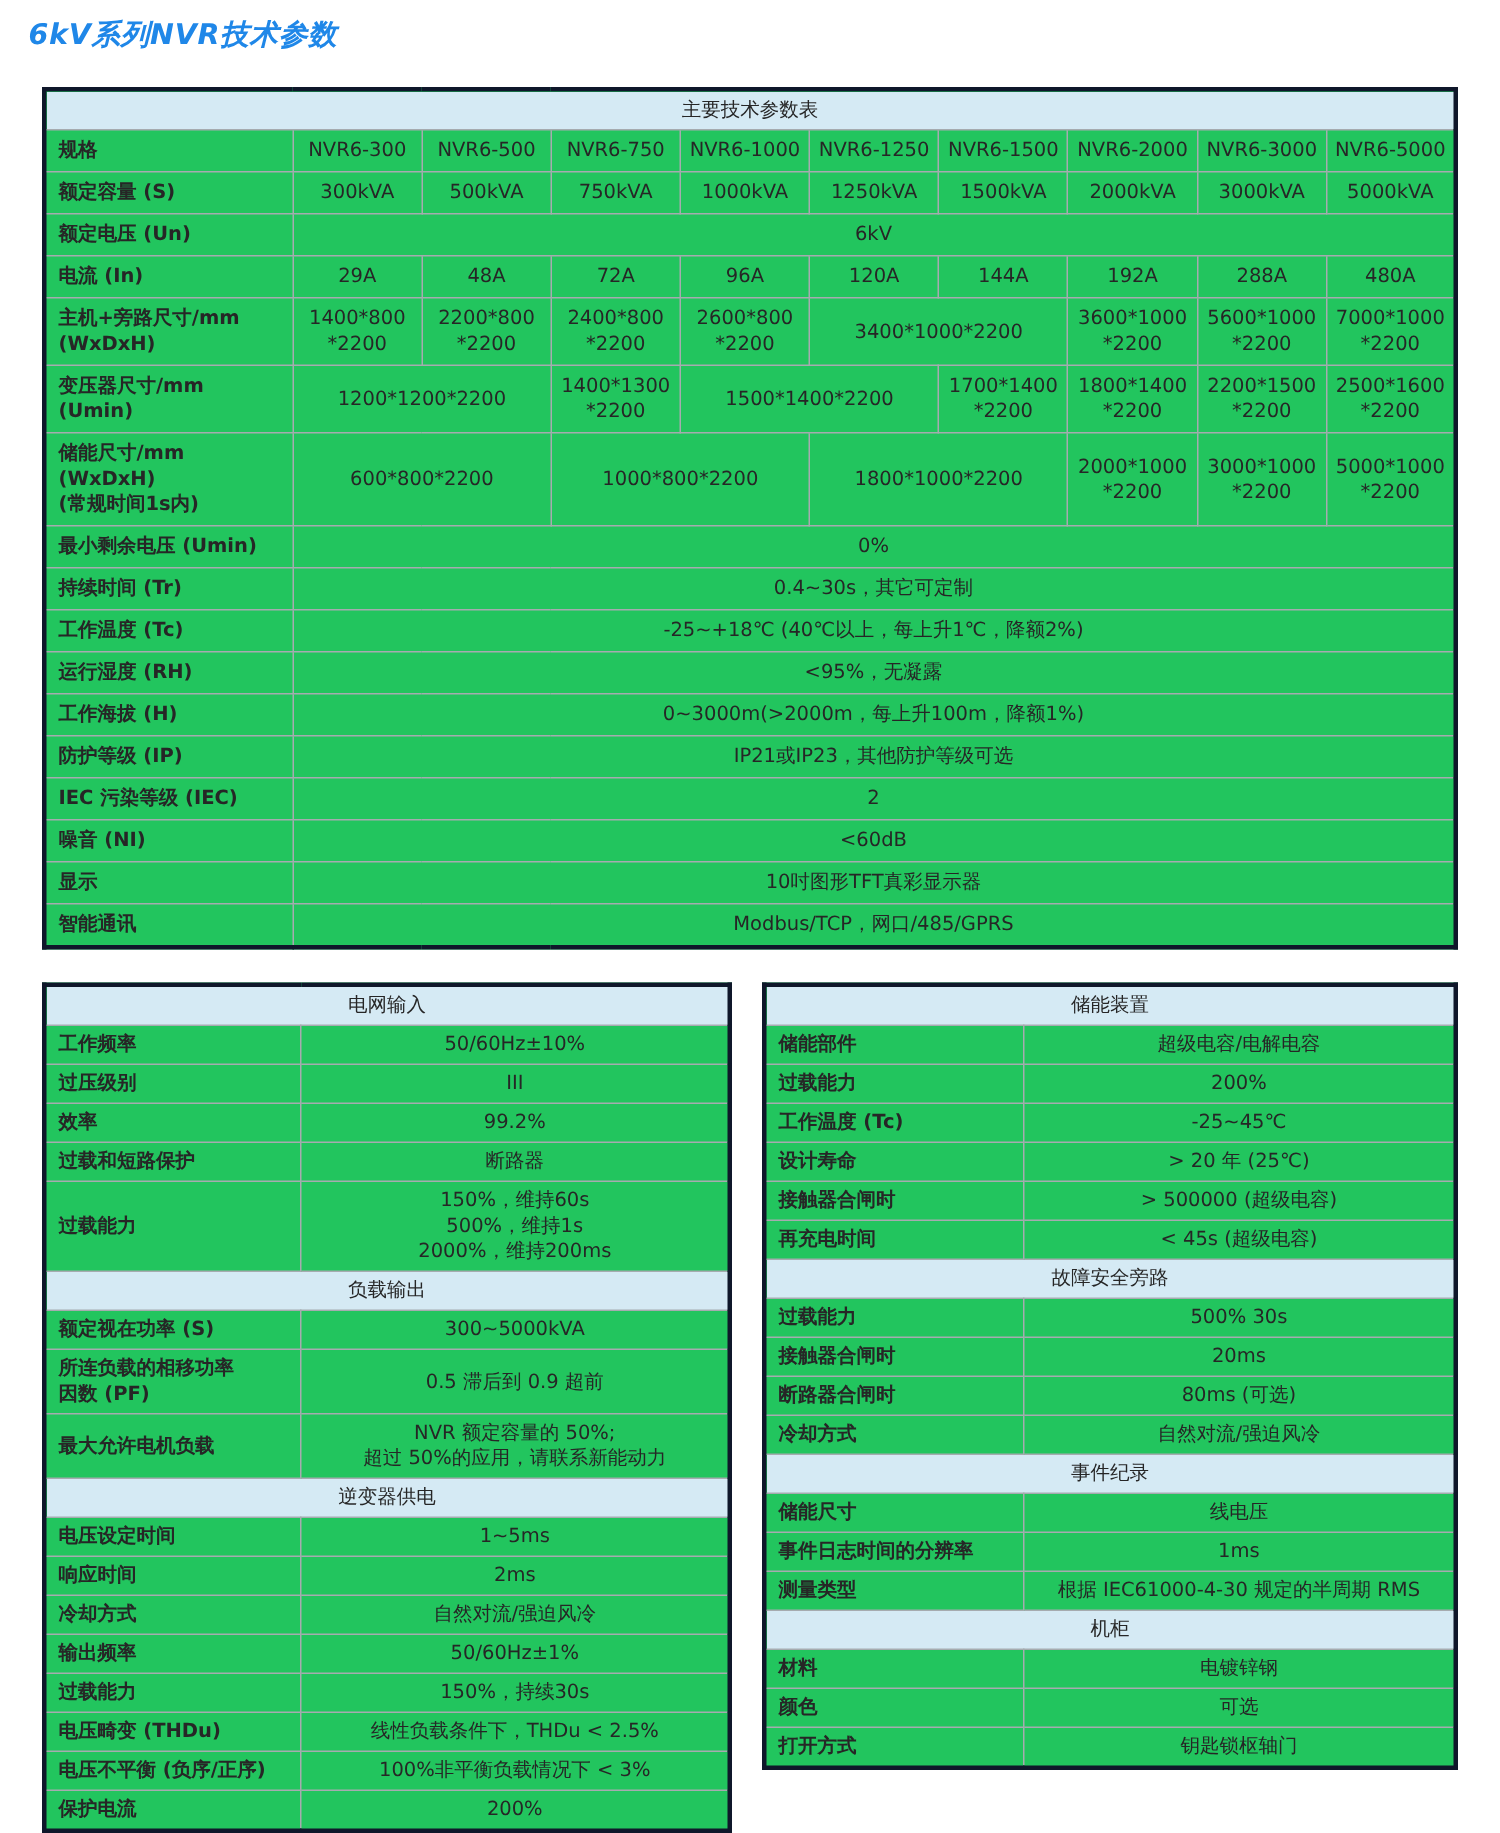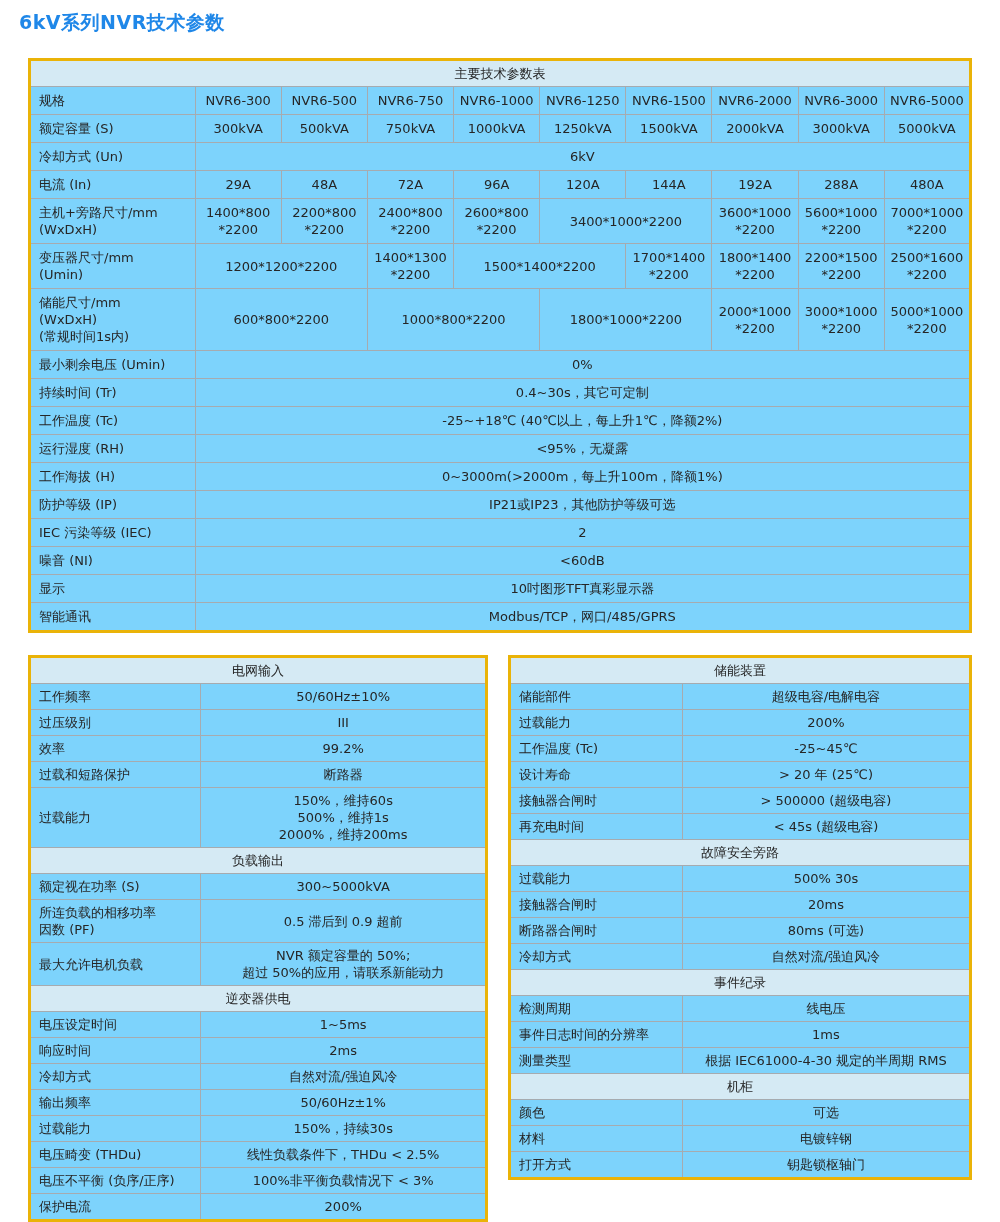--- a/index.html
+++ b/index.html
@@ -8,43 +8,44 @@
     font-family:"DejaVu Sans","Liberation Sans",sans-serif;
     color:#262626;
     -webkit-font-smoothing:antialiased;
   }
   .page-title{
     margin:10px 0 0 19px;
     font-size:19px;
     font-weight:600;
     color:#1f87e8;
     letter-spacing:.5px;
+    font-style:italic;
   }
   .tables-area{margin-left:28px;}
   table{
     border-collapse:collapse;
     table-layout:fixed;
-    border:3px solid #eab308;
-    background:#7dd3fc;
+    border:3px solid #0f172a;
+    background:#22c55e;
   }
   td{
     border:1px solid #a6abaf;
     font-size:13px;
     line-height:17px;
     padding:5px 4px;
     white-space:pre-line;
     overflow:hidden;
   }
   tr.band td{
     background:#d5eaf4;
     text-align:center;
     padding:4px;
     border-left:none;border-right:none;
   }
-  td.lbl{text-align:left;padding-left:8px;}
+  td.lbl{text-align:left;padding-left:8px;font-weight:bold;}
   td.val{text-align:center;}
   .main-table{width:944px;margin-top:22px;}
   .bottom-area{
     display:flex;
     gap:20px;
     margin-top:22px;
     align-items:flex-start;
   }
   .left-table{width:460px;}
   .right-table{width:464px;}
@@ -93,21 +94,21 @@
           <td class="val">500kVA</td>
           <td class="val">750kVA</td>
           <td class="val">1000kVA</td>
           <td class="val">1250kVA</td>
           <td class="val">1500kVA</td>
           <td class="val">2000kVA</td>
           <td class="val">3000kVA</td>
           <td class="val">5000kVA</td>
         </tr>
         <tr>
-          <td class="lbl">冷却方式 (Un)</td>
+          <td class="lbl">额定电压 (Un)</td>
           <td class="val" colspan="9">6kV</td>
         </tr>
         <tr>
           <td class="lbl">电流 (In)</td>
           <td class="val">29A</td>
           <td class="val">48A</td>
           <td class="val">72A</td>
           <td class="val">96A</td>
           <td class="val">120A</td>
           <td class="val">144A</td>
@@ -343,41 +344,41 @@
             <td class="val">80ms (可选)</td>
           </tr>
           <tr>
             <td class="lbl">冷却方式</td>
             <td class="val">自然对流/强迫风冷</td>
           </tr>
           <tr class="band">
             <td colspan="2">事件纪录</td>
           </tr>
           <tr>
-            <td class="lbl">检测周期</td>
+            <td class="lbl">储能尺寸</td>
             <td class="val">线电压</td>
           </tr>
           <tr>
             <td class="lbl">事件日志时间的分辨率</td>
             <td class="val">1ms</td>
           </tr>
           <tr>
             <td class="lbl">测量类型</td>
             <td class="val">根据 IEC61000-4-30 规定的半周期 RMS</td>
           </tr>
           <tr class="band">
             <td colspan="2">机柜</td>
           </tr>
           <tr>
+            <td class="lbl">材料</td>
+            <td class="val">电镀锌钢</td>
+          </tr>
+          <tr>
             <td class="lbl">颜色</td>
             <td class="val">可选</td>
-          </tr>
-          <tr>
-            <td class="lbl">材料</td>
-            <td class="val">电镀锌钢</td>
           </tr>
           <tr>
             <td class="lbl">打开方式</td>
             <td class="val">钥匙锁枢轴门</td>
           </tr>
         </tbody>
     </table>
   </div>
 
 </div>

